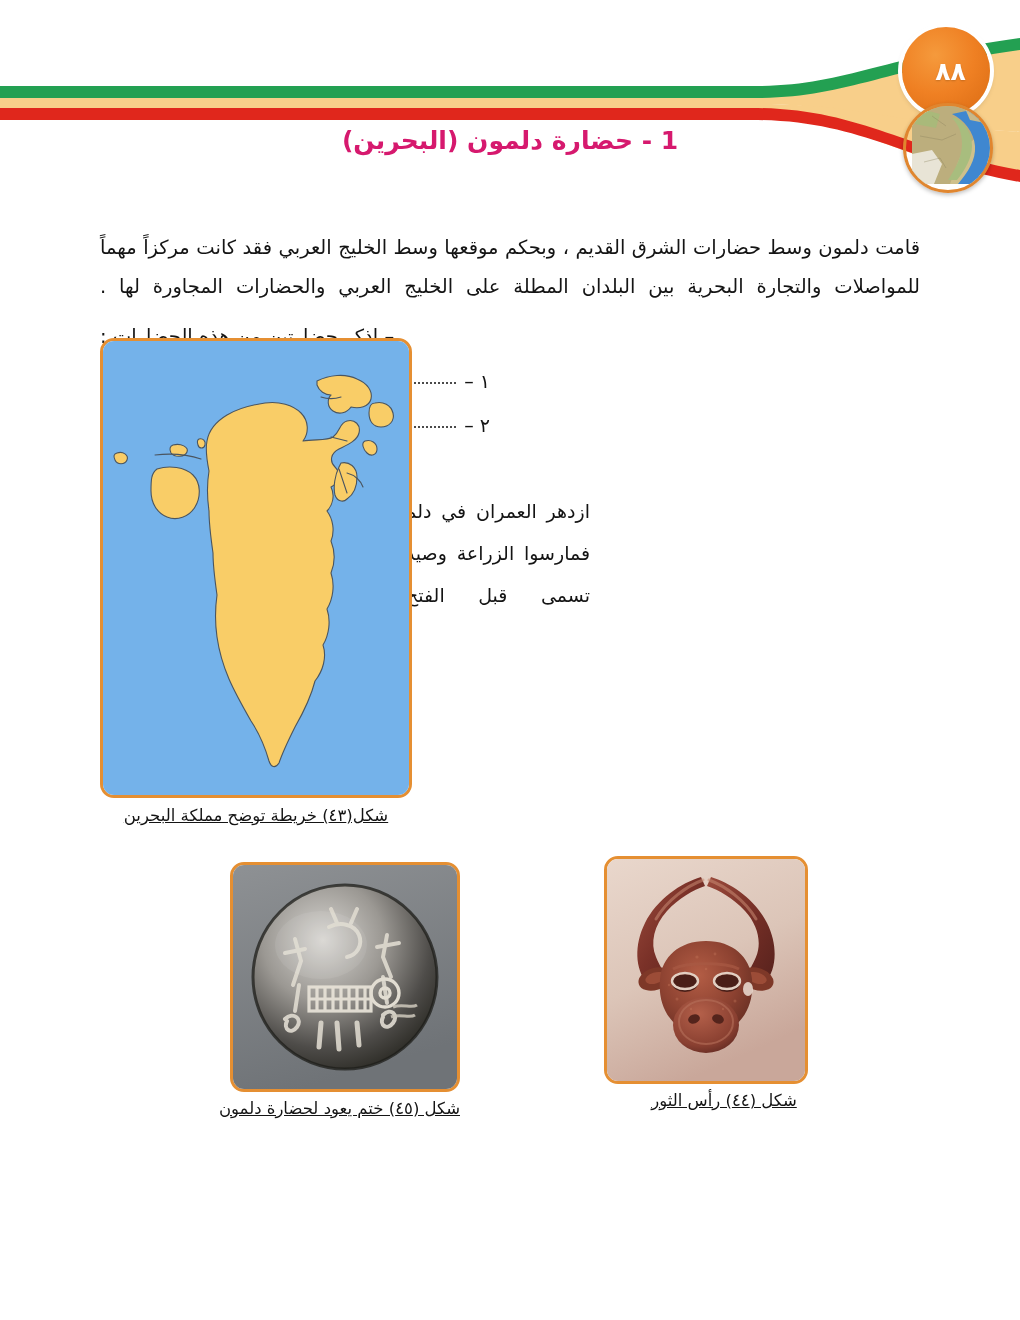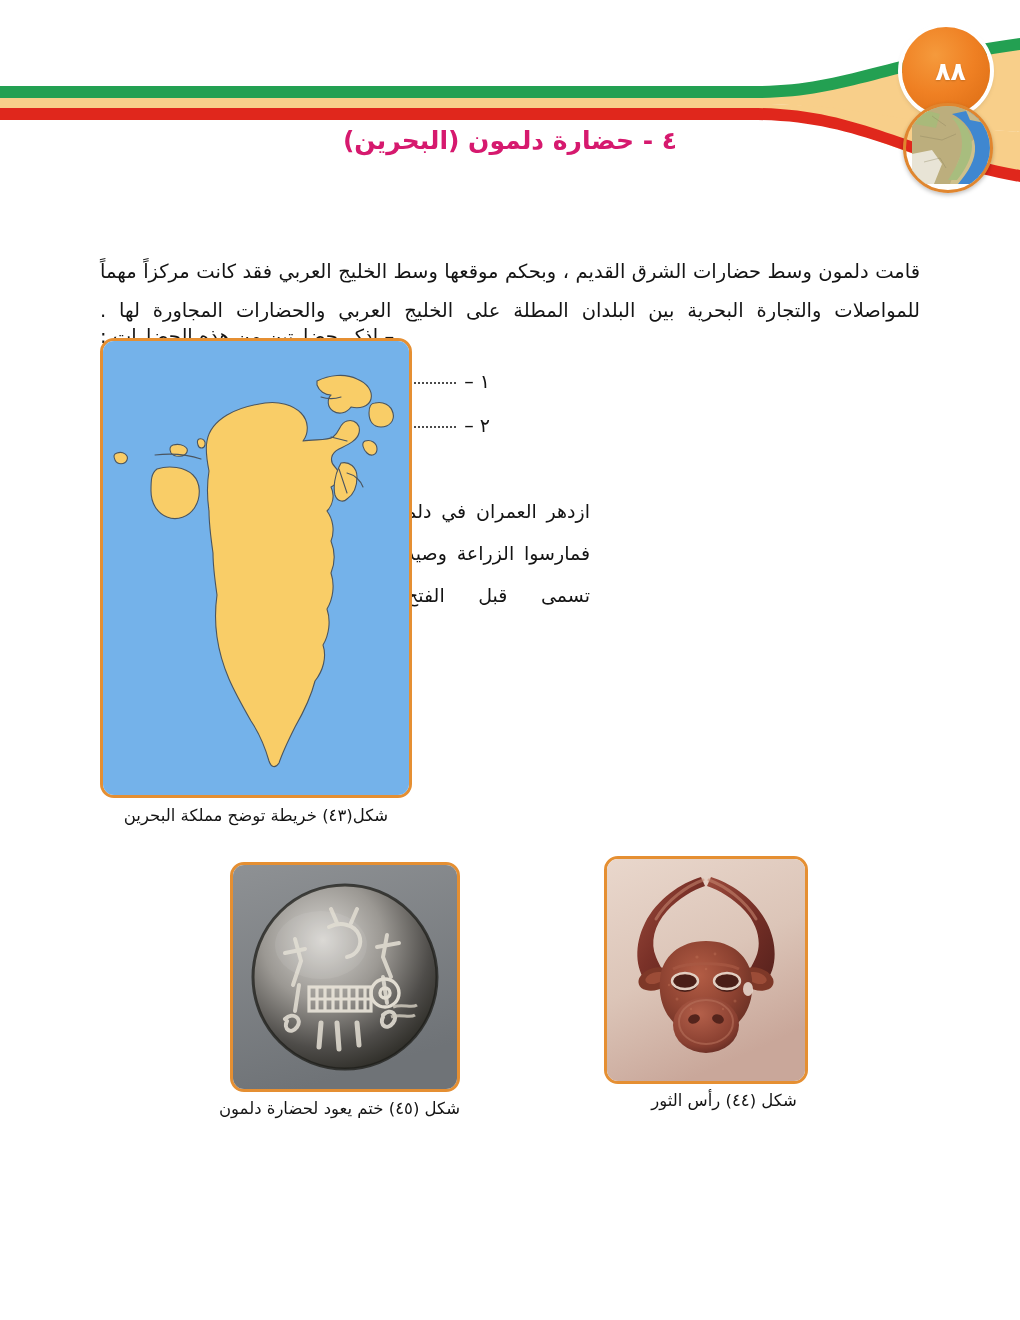--- a/index.html
+++ b/index.html
@@ -76,21 +76,21 @@
   .page-title span {
     font-size: 25px;
     font-weight: 700;
     color: #d6196e;
     letter-spacing: 0.5px;
   }
 
   
   .intro-paragraph {
     position: absolute;
-    top: 232px;
+    top: 208px;
     right: 100px;
     width: 820px;
     text-align: justify;
     text-align-last: justify;
     font-size: 19.5px;
     line-height: 2.05;
     color: #141414;
     direction: rtl;
     z-index: 3;
   }
@@ -181,20 +181,21 @@
     box-sizing: border-box;
     background: #ffffff;
   }
   .figure-caption {
     text-align: center;
     font-size: 16.5px;
     color: #141414;
     margin-top: 7px;
     direction: rtl;
     white-space: nowrap;
+    text-decoration: underline;
   }
 
   
   #figure-map {
     top: 338px;
     right: 608px;
     width: 312px;
   }
   #figure-map .figure-frame {
     width: 312px;
@@ -256,21 +257,21 @@
     <path d="M52,0 L78,0 L78,18 L58,14 Z" fill="#c8b98a"></path>
     <g stroke="#8d8460" stroke-width="0.7" opacity="0.55" fill="none">
       <path d="M8,30 L30,34 L44,28"></path>
       <path d="M12,56 L28,52 L34,62"></path>
       <path d="M20,10 L34,20"></path>
     </g>
   </svg>
 </div>
 
 <div class="page-title">
-  <span>٤ - حضارة دلمون (البحرين)</span>
+  <span>1 - حضارة دلمون (البحرين)</span>
 </div>
 
 <p class="intro-paragraph">قامت دلمون وسط حضارات الشرق القديم ، وبحكم موقعها وسط الخليج العربي فقد كانت مركزاً مهماً للمواصلات والتجارة البحرية بين البلدان المطلة على الخليج العربي والحضارات المجاورة لها  .</p>
 
 <div class="question-line">– اذكر حضارتين من هذه الحضارات :</div>
 
 <div class="answers-block">
 
   <div class="answer-row row-1">
     <span class="answer-index">١ –</span>

